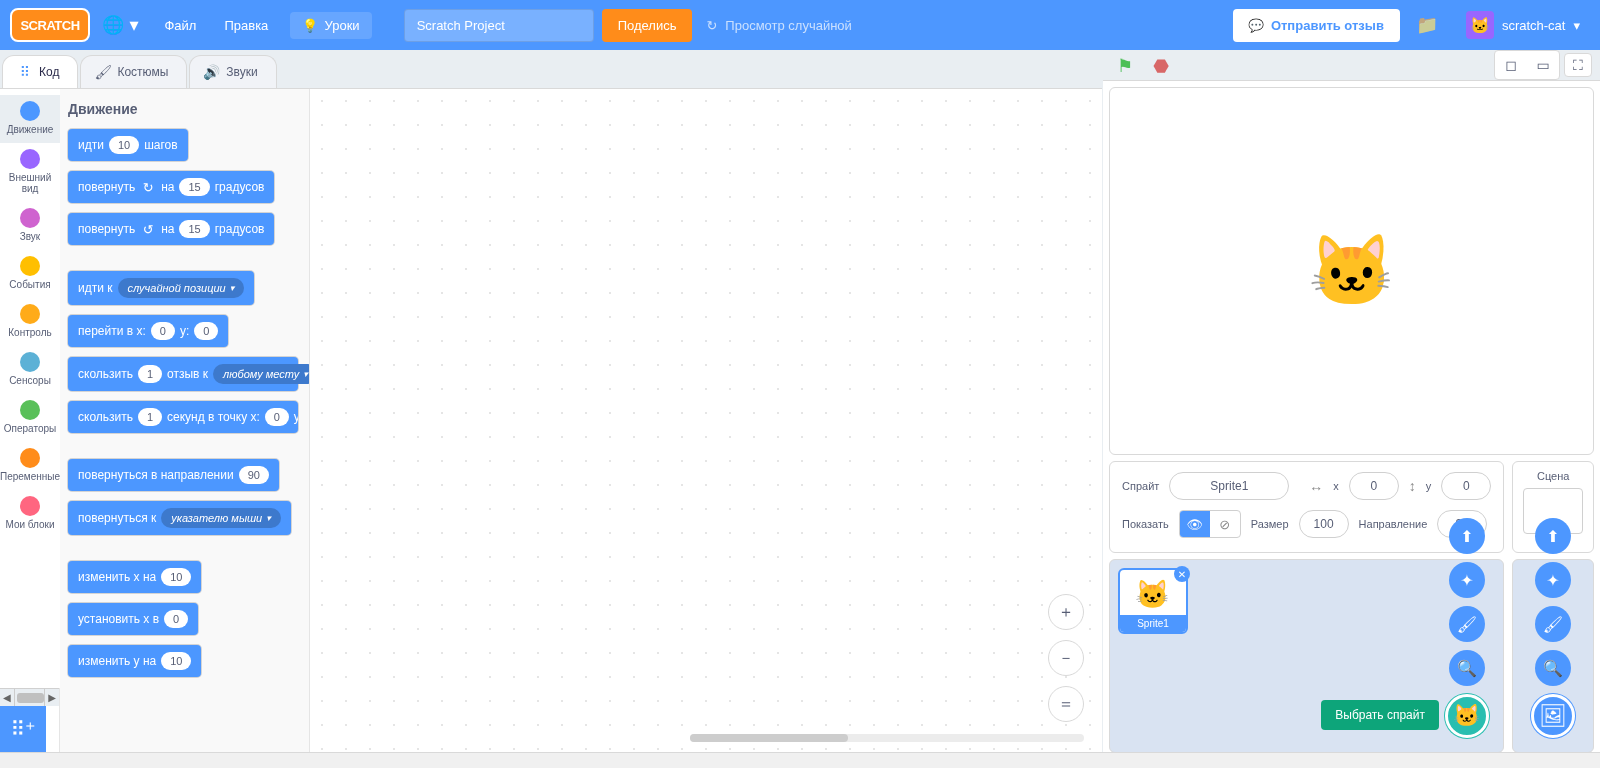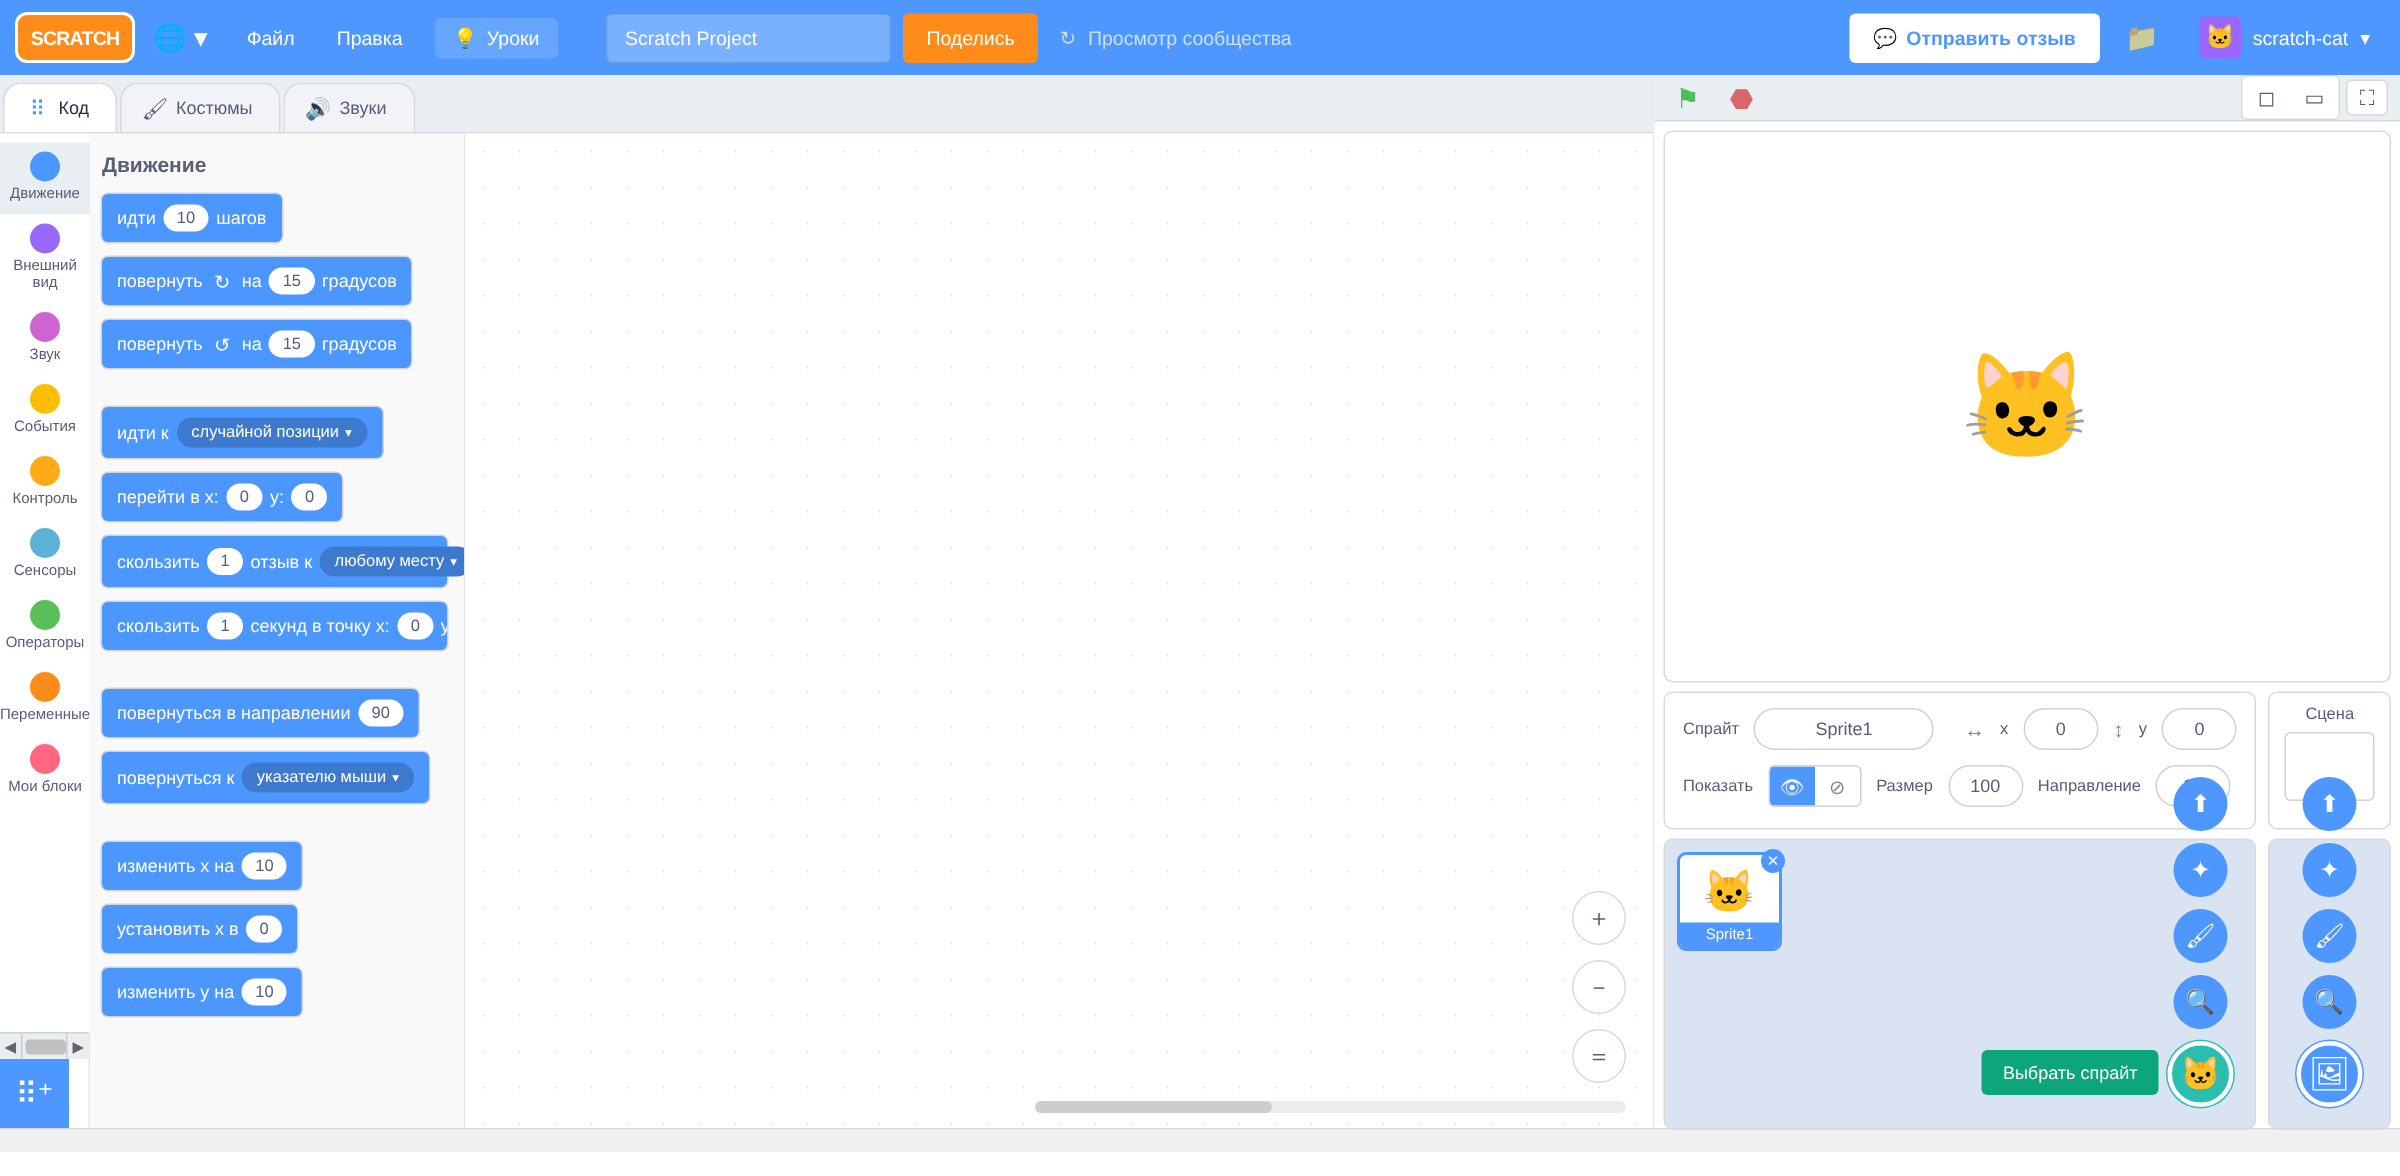--- a/index.html
+++ b/index.html
@@ -46,21 +46,21 @@
 .hscroll-arrow.r { border-right: none; border-left: 1px solid #ccc; }
 .hscroll-thumb { width: 34px; height: 10px; background: #c0c0c0; border-radius: 3px; margin-left: 2px; }
 .ext-btn { width: 46px; height: 46px; background: #4d97ff; display: flex; align-items: center; justify-content: center; color: #fff; font-size: 20px; cursor: pointer; margin-top: auto; }
 
 .palette { width: 250px; background: #f9f9f9; border-right: 1px solid #e5e5e5; padding: 12px 8px; overflow-y: auto; position: relative; }
 .palette::-webkit-scrollbar { width: 10px; }
 .palette::-webkit-scrollbar-thumb { background: #cdcdcd; border-radius: 5px; }
 .palette h3 { font-size: 14px; font-weight: 700; color: #575e75; margin-bottom: 12px; }
 .block { background: #4c97ff; color: #fff; border-radius: 4px; padding: 7px 10px; margin-bottom: 10px; font-size: 12px; display: inline-flex; align-items: center; gap: 5px; cursor: grab; box-shadow: 0 0 0 1px rgba(0,0,0,0.15); white-space: nowrap; }
 .block .pill { background: #fff; color: #575e75; border-radius: 20px; padding: 3px 9px; font-size: 11px; min-width: 24px; text-align: center; display: inline-block; }
-.block .dd { background: #3d79cc; border-radius: 14px; padding: 4px 10px; font-size: 11px; display: inline-flex; align-items: center; gap: 4px; }
+.block .dd { background: #3d79cc; border-radius: 14px; padding: 4px 10px; font-size: 11px; display: inline-flex; align-items: center; gap: 4px; font-style: italic; }
 .block .dd::after { content: "▾"; font-size: 9px; }
 .rot-icon { display: inline-flex; width: 16px; height: 16px; align-items: center; justify-content: center; font-size: 13px; }
 
 .workspace { flex: 1; position: relative; background: #fff; background-image: radial-gradient(#e5e5e5 1px, transparent 1px); background-size: 24px 24px; }
 .ws-controls { position: absolute; right: 18px; bottom: 30px; display: flex; flex-direction: column; gap: 10px; }
 .ws-btn { width: 36px; height: 36px; border-radius: 50%; background: #fff; border: 1px solid #d9d9d9; display: flex; align-items: center; justify-content: center; color: #575e75; cursor: pointer; font-size: 16px; }
 .ws-hscroll { position: absolute; left: 380px; right: 18px; bottom: 10px; height: 8px; background: #ececec; border-radius: 4px; }
 .ws-hscroll-thumb { width: 40%; height: 100%; background: #cdcdcd; border-radius: 4px; }
 
 
@@ -111,21 +111,21 @@
   <div class="menu-item">Файл</div>
   <div class="menu-item">Правка</div>
   <div class="tutorials">
     <span>💡</span>
     <span>Уроки</span>
   </div>
   <input class="project-title" value="Scratch Project" style="">
   <button class="share-btn">Поделись</button>
   <div class="community-btn">
     <span>↻</span>
-    <span>Просмотр сообщества</span>
+    <span>Просмотр случайной</span>
   </div>
   <div class="menu-spacer"></div>
   <button class="feedback-btn">
     <span>💬</span>
     <span>Отправить отзыв</span>
   </button>
   <div class="folder-icon">📁</div>
   <div class="account">
     <div class="avatar">🐱</div>
     <span>scratch-cat</span>

